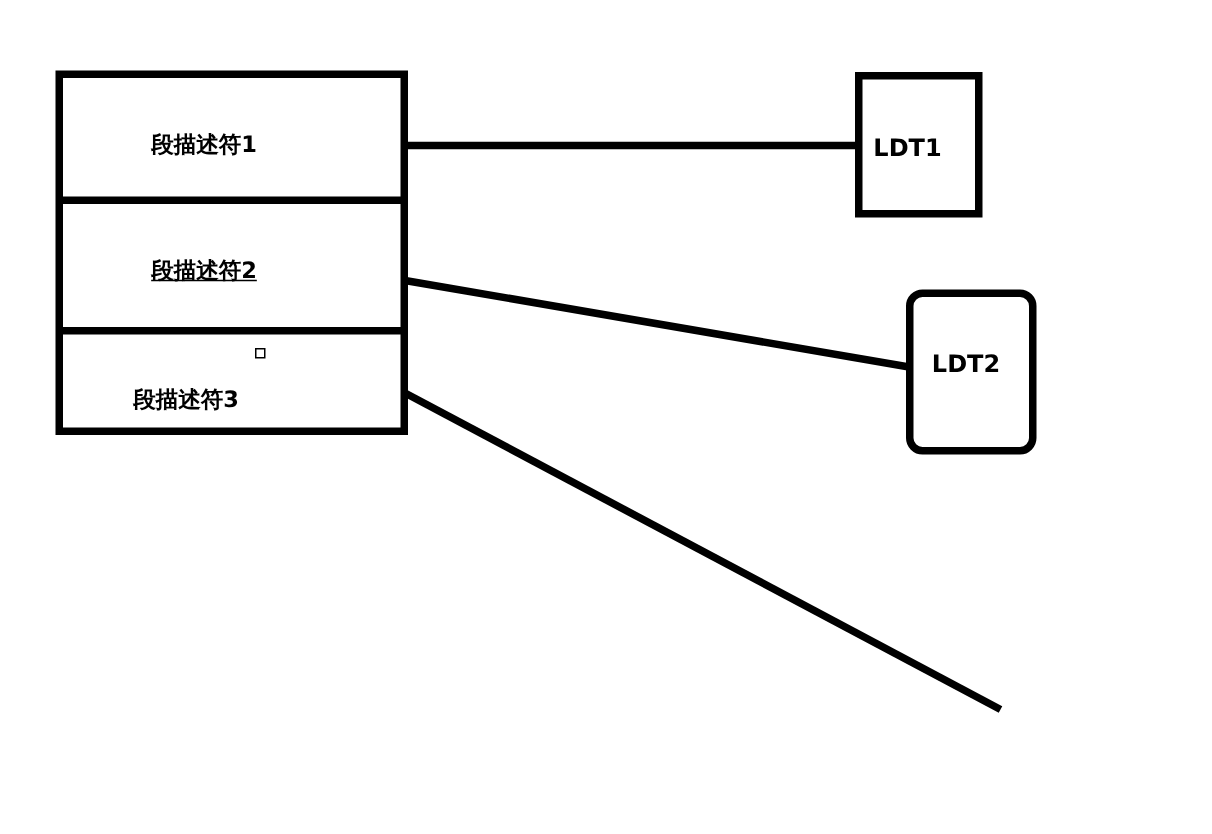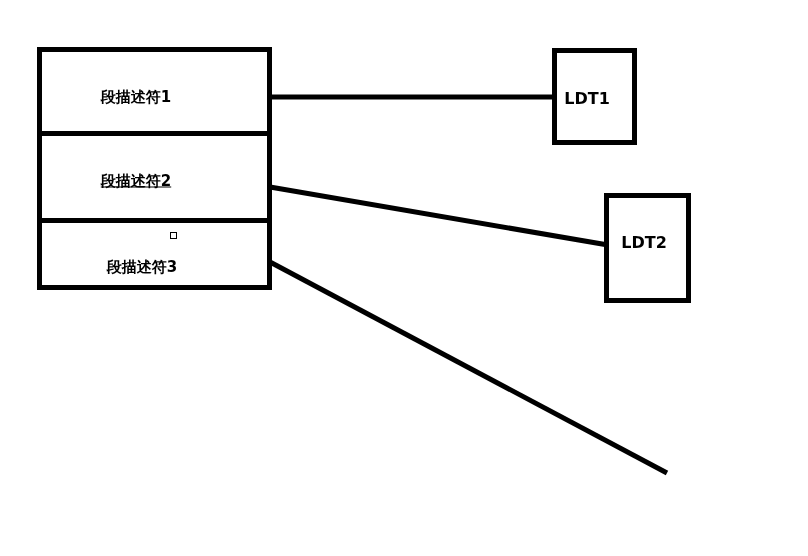--- a/index.html
+++ b/index.html
@@ -48,33 +48,33 @@
   .cell-label {
     position: absolute;
     transform: translate(-50%, -50%);
     white-space: nowrap;
     font-weight: bold;
     font-size: 15px;
     line-height: 1;
   }
   .desc-label-1 { left: 94px; top: 45px; }
   .desc-label-2 { left: 94px; top: 129px; text-decoration: underline; }
-  .desc-label-3 { left: 100px; top: 215px; text-align: right; }
+  .desc-label-3 { left: 82px; top: 215px; text-align: right; }
   .square-marker {
     position: absolute;
     left: 128px;
     top: 180px;
     width: 7px;
     height: 7px;
     border: 1px solid #000000;
     background: #ffffff;
     box-sizing: border-box;
   }
-  .ldt-box-1 { left: 552px; top: 48px;  width: 85px; height: 97px;  }
-  .ldt-box-2 { left: 604px; top: 193px; width: 87px; height: 110px; }
+  .ldt-box-1 { left: 570px; top: 48px;  width: 85px; height: 97px;  }
+  .ldt-box-2 { left: 604px; top: 193px; width: 87px; height: 110px; border-radius: 11px; }
   .ldt-box-3 { left: 663px; top: 409px; width: 92px; height: 136px; }
   .ldt-label {
     position: absolute;
     transform: translate(-50%, -50%);
     white-space: nowrap;
     font-weight: bold;
     font-size: 16px;
     line-height: 1;
   }
   .ldt-label-1 { left: 30px; top: 46px; }

